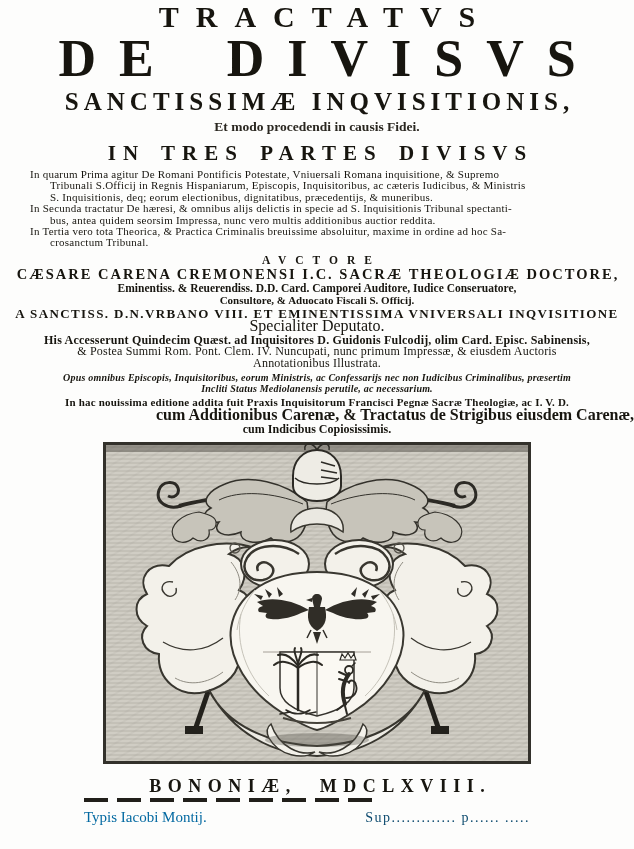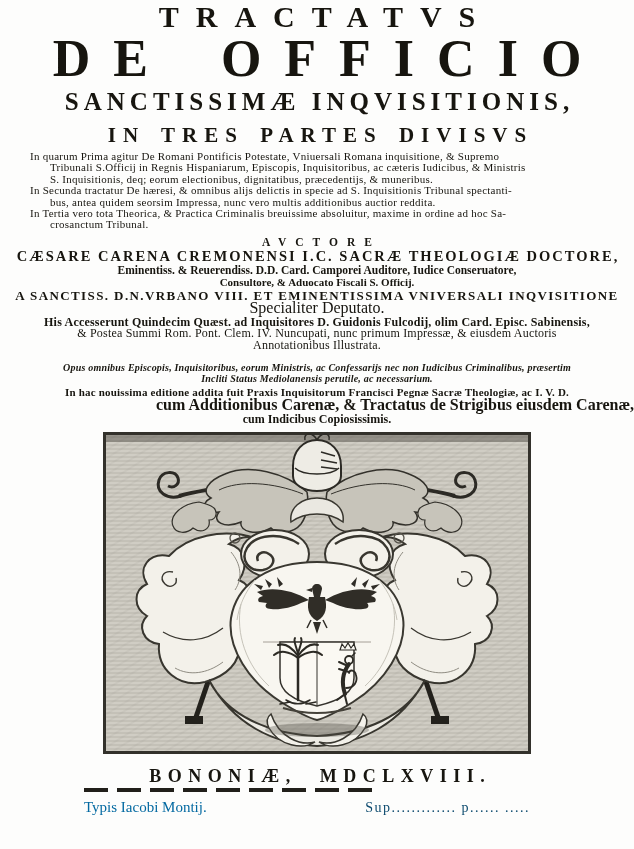--- a/index.html
+++ b/index.html
@@ -24,42 +24,43 @@
   .pl{white-space:nowrap;}
   .pl.cont{margin-left:20px;font-family:Liberation Serif, serif;}
   .auctore{font-size:11.5px;line-height:12px;font-weight:700;letter-spacing:9px;text-indent:9px;margin-top:5px;}
   .author-name{font-size:14.5px;line-height:15px;font-weight:700;letter-spacing:2px;text-indent:2px;margin-top:1px;white-space:nowrap;}
   .author-2{font-size:11.5px;line-height:12px;font-weight:700;}
   .author-3{font-size:11px;line-height:12px;font-weight:700;}
   .sanctiss{font-size:13px;line-height:13px;font-weight:700;letter-spacing:1.4px;margin-top:1px;white-space:nowrap;}
   .spec{font-size:16px;line-height:12px;text-align:center;}
   .acc{font-size:12px;line-height:11.4px;margin-top:3px;letter-spacing:0.2px;}
   .acc .first{font-weight:700;}
-  .opus{font-size:10px;line-height:10.6px;font-style:italic;font-weight:700;margin-top:12px;letter-spacing:0.2px;}
+  .opus{font-size:10px;line-height:10.6px;font-style:italic;font-weight:700;margin-top:4px;letter-spacing:0.2px;}
   .ed1{font-size:11px;line-height:12px;font-weight:700;margin-top:2px;letter-spacing:0.2px;}
   .ed2{font-size:16px;line-height:14px;font-weight:700;text-align:right;}
   .ed3{font-size:12px;line-height:14px;font-weight:700;}
   .emblem{display:block;margin:6px auto 0;}
   .place{font-size:18px;line-height:20px;font-weight:700;letter-spacing:6.5px;word-spacing:12px;text-indent:6.5px;margin-top:12px;white-space:nowrap;}
   .rule{
     width:296px;height:4px;margin:2px 0 0 84px;
     background:repeating-linear-gradient(90deg,#211f1a 0 24px,transparent 24px 33px);
   }
   .bottom-row{display:flex;justify-content:space-between;align-items:baseline;margin:6px 104px 0 84px;}
   .printer{font-size:15px;line-height:18px;color:#0369a1;}
   .permission{font-size:14px;line-height:18px;color:#0c4a6e;letter-spacing:1.5px;}
 </style>
 </head>
 <body>
 
 <div class="page">
 
   <div class="t1">TRACTATVS</div>
-  <div class="t2">DE OFFICIO</div>
+  <div class="t2">DE DIVISVS</div>
   <div class="t3">SANCTISSIMÆ INQVISITIONIS,</div>
+  <div class="sub">Et modo procedendi in causis Fidei.</div>
 
   <div class="heading">IN TRES PARTES DIVISVS</div>
 
   <div class="parts">
     <div class="pl">In quarum Prima agitur De Romani Pontificis Potestate, Vniuersali Romana inquisitione, &amp; Supremo</div>
     <div class="pl cont">Tribunali S.Officij in Regnis Hispaniarum, Episcopis, Inquisitoribus, ac cæteris Iudicibus, &amp; Ministris</div>
     <div class="pl cont">S. Inquisitionis, deq; eorum electionibus, dignitatibus, præcedentijs, &amp; muneribus.</div>
     <div class="pl">In Secunda tractatur De hæresi, &amp; omnibus alijs delictis in specie ad S. Inquisitionis Tribunal spectanti-</div>
     <div class="pl cont">bus, antea quidem seorsim Impressa, nunc vero multis additionibus auctior reddita.</div>
     <div class="pl">In Tertia vero tota Theorica, &amp; Practica Criminalis breuissime absoluitur, maxime in ordine ad hoc Sa-</div>

